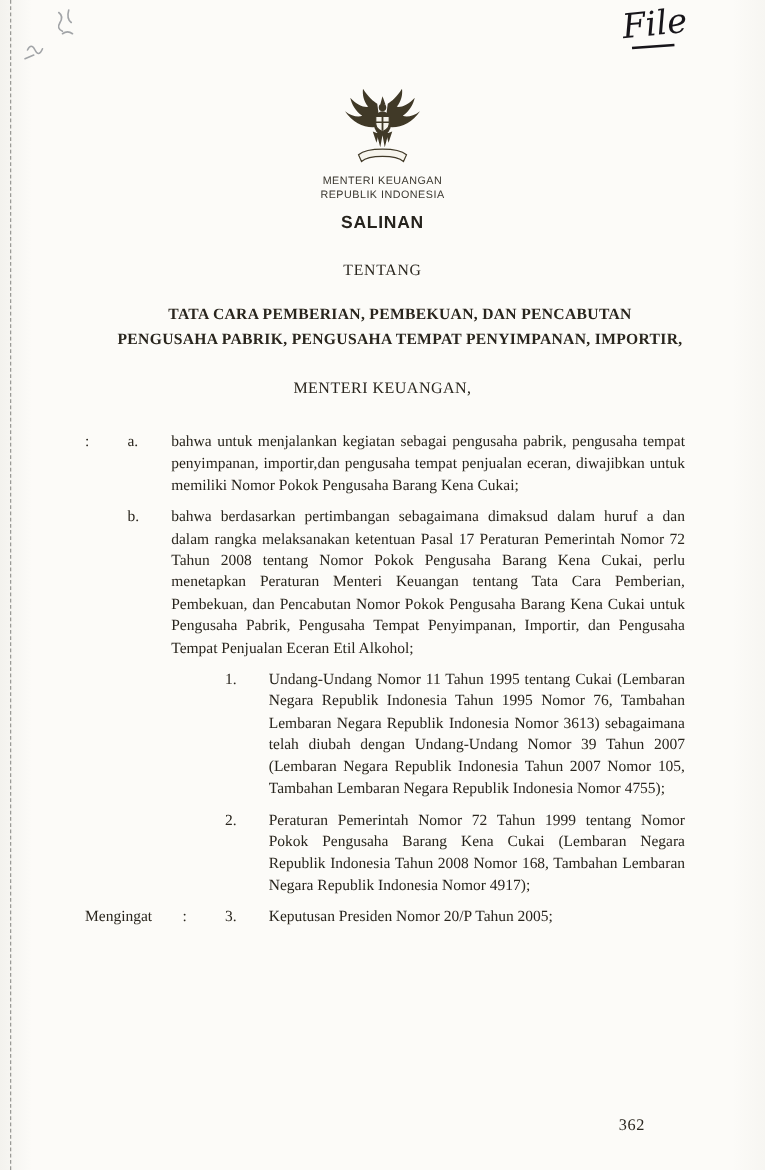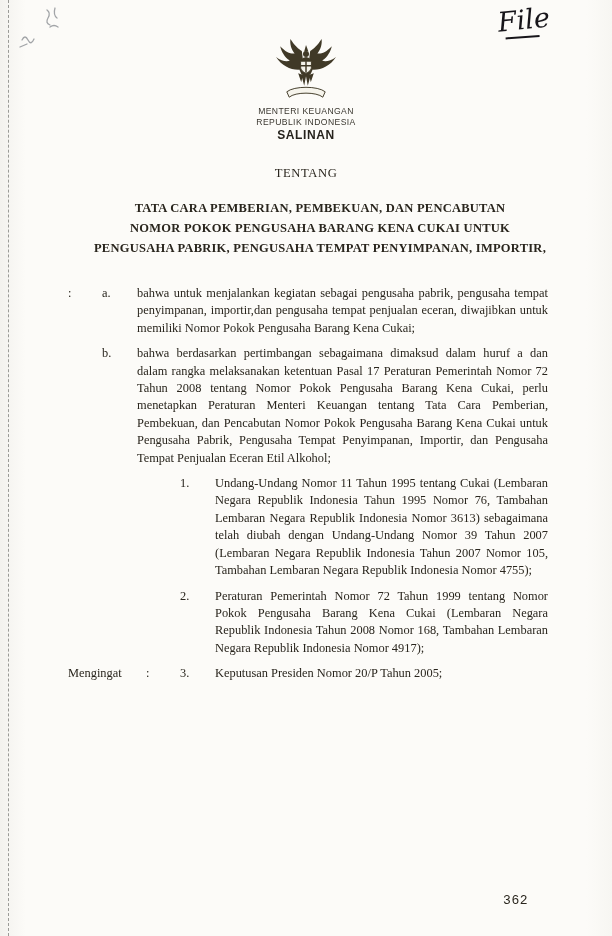--- a/index.html
+++ b/index.html
@@ -18,30 +18,30 @@
     border-left:1.5px dashed #9a9a96;
   }
   .stamp{position:absolute; left:14px; top:4px; opacity:.75;}
   .file-note{
     position:absolute; top:6px; right:62px;
     font-family:"DejaVu Serif", serif;
     font-style:italic; font-size:27px; color:#17151a;
     transform:rotate(-6deg); line-height:1;
   }
   .file-underline{width:34px; border-top:2.2px solid #17151a; margin:3px 0 0 6px; transform:rotate(2deg);}
-  .letterhead{ text-align:center; padding-top:36px; }
+  .letterhead{ text-align:center; padding-top:68px; }
   .emblem{ display:inline-block; line-height:0; }
   .ministry-line{
     font-family:"Liberation Sans", sans-serif;
     font-size:8.6px; letter-spacing:.4px; color:#3a372f; line-height:10.5px;
   }
   .salinan{
     font-family:"Liberation Sans", sans-serif;
-    font-size:12px; font-weight:bold; letter-spacing:.6px; color:#26231d;
-    margin-top:1px;
+    font-size:14px; font-weight:bold; letter-spacing:.6px; color:#26231d;
+    margin-top:9px;
   }
   .reg-title-block{ width:fit-content; margin:13px auto 0; text-align:left; }
   .reg-title{ font-size:13.2px; letter-spacing:.3px; }
   .reg-number{ font-size:13.2px; margin-top:5px; letter-spacing:.3px;}
   .reg-number .mono{
     font-family:"Liberation Mono", monospace;
     font-size:12.6px; letter-spacing:.8px; font-weight:600;
   }
   .tentang{ text-align:center; margin-top:24px; font-size:12.6px; letter-spacing:.6px; }
   .subject{ text-align:center; margin-top:17px; font-size:12.5px; font-weight:600; line-height:20px; letter-spacing:.25px;padding-left:28px; }
@@ -52,22 +52,22 @@
   .clause.next{ margin-top:8px;align-items:flex-end; }
   .clause-label{ width:78px; flex:none; }
   .clause-colon{ width:34px; flex:none; }
   .clause-items{ flex:1; }
   .clause-item{ display:flex; margin-top:8px; }
   .clause-item:first-child{ margin-top:0; }
   .clause-marker{ width:35px; flex:none; }
   .clause-text{ flex:1; text-align:justify; }
 
   .page-number{
-    position:absolute; right:84px; bottom:28px;
-    font-size:13px; letter-spacing:.5px;font-family:Liberation Mono, monospace;
+    position:absolute; right:96px; bottom:28px;
+    font-size:13px; letter-spacing:.5px;
   }
 </style>
 </head>
 <body>
 
 <div class="page">
 
   <div class="perforation"></div>
 
   <svg class="stamp" width="56" height="50" viewBox="0 0 56 50">
@@ -104,24 +104,24 @@
     <div class="ministry-line">MENTERI KEUANGAN</div>
     <div class="ministry-line">REPUBLIK INDONESIA</div>
     <div class="salinan">SALINAN</div>
   </div>
 
 
   <div class="tentang">TENTANG</div>
 
   <div class="subject">
     <div>TATA CARA PEMBERIAN, PEMBEKUAN, DAN PENCABUTAN</div>
-    <div>NOMOR POKOK PENGUSAHA BARANG KENA CUKAI UNTUK</div>
     <div>PENGUSAHA PABRIK, PENGUSAHA TEMPAT PENYIMPANAN, IMPORTIR,</div>
   </div>
 
+  <div class="issuer">MENTERI KEUANGAN,</div>
 
   <div class="clause first">
     <div class="clause-colon">:</div>
     <div class="clause-items">
       <div class="clause-item">
         <div class="clause-marker">a.</div>
         <div class="clause-text">bahwa untuk menjalankan kegiatan sebagai pengusaha pabrik, pengusaha tempat penyimpanan, importir,dan pengusaha tempat penjualan eceran, diwajibkan untuk memiliki Nomor Pokok Pengusaha Barang Kena Cukai;</div>
       </div>
       <div class="clause-item">
         <div class="clause-marker">b.</div>

